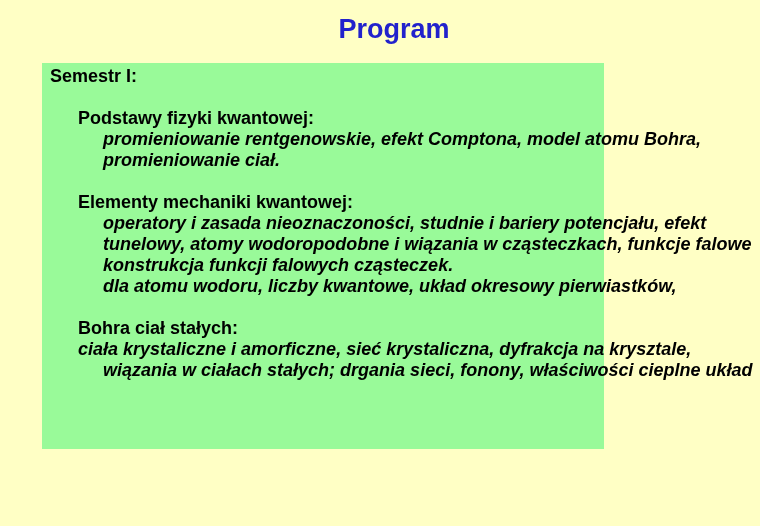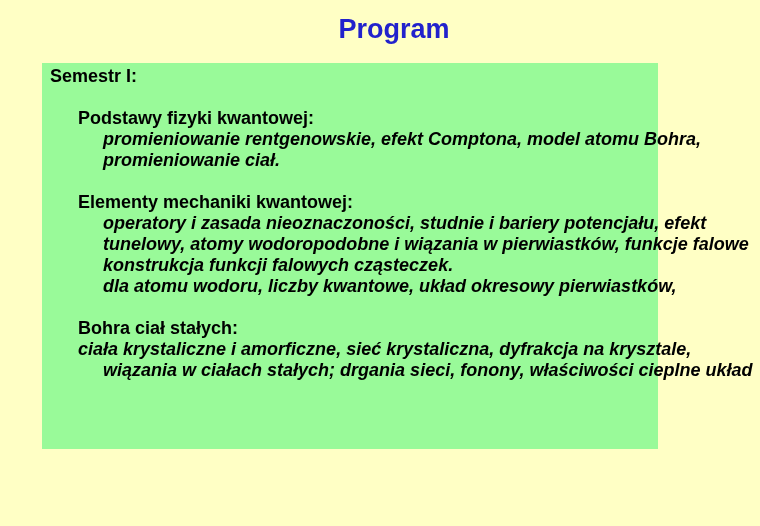--- a/index.html
+++ b/index.html
@@ -21,21 +21,21 @@
     text-align: center;
     font-size: 27px;
     line-height: 32px;
     font-weight: bold;
     color: #2222CC;
   }
   .content-box {
     position: absolute;
     left: 42px;
     top: 63px;
-    width: 616px;
+    width: 562px;
     height: 386px;
     background: #99FA99;
     padding: 3px 8px;
   }
   .section { margin: 0; }
   .section + .section { margin-top: 21px; margin-left: 28px; }
   .heading, .body-line {
     margin: 0;
     font-size: 18px;
     line-height: 21px;
@@ -59,21 +59,21 @@
 
   <div class="section">
     <p class="heading">Podstawy fizyki kwantowej:</p>
     <p class="body-line indent">promieniowanie rentgenowskie, efekt Comptona, model atomu Bohra,</p>
     <p class="body-line indent">promieniowanie ciał.</p>
   </div>
 
   <div class="section">
     <p class="heading">Elementy mechaniki kwantowej:</p>
     <p class="body-line indent">operatory i zasada nieoznaczoności, studnie i bariery potencjału, efekt</p>
-    <p class="body-line indent">tunelowy, atomy wodoropodobne i wiązania w pierwiastków, funkcje falowe</p>
+    <p class="body-line indent">tunelowy, atomy wodoropodobne i wiązania w cząsteczkach, funkcje falowe</p>
     <p class="body-line indent">konstrukcja funkcji falowych cząsteczek.</p>
     <p class="body-line indent">dla atomu wodoru, liczby kwantowe, układ okresowy pierwiastków,</p>
   </div>
 
   <div class="section">
     <p class="heading">Bohra ciał stałych:</p>
     <p class="body-line">ciała krystaliczne i amorficzne, sieć krystaliczna, dyfrakcja na krysztale,</p>
     <p class="body-line indent">wiązania w ciałach stałych; drgania sieci, fonony, właściwości cieplne układ</p>
   </div>
 

